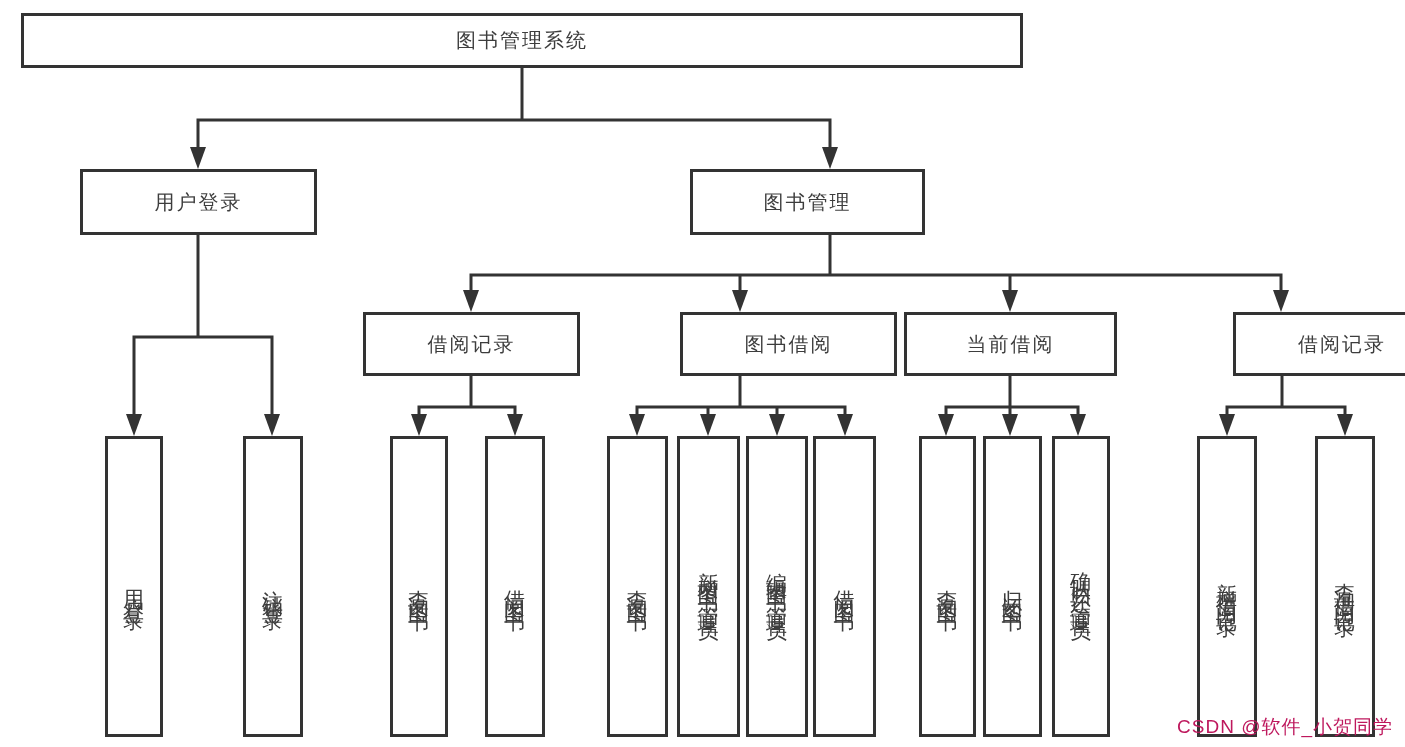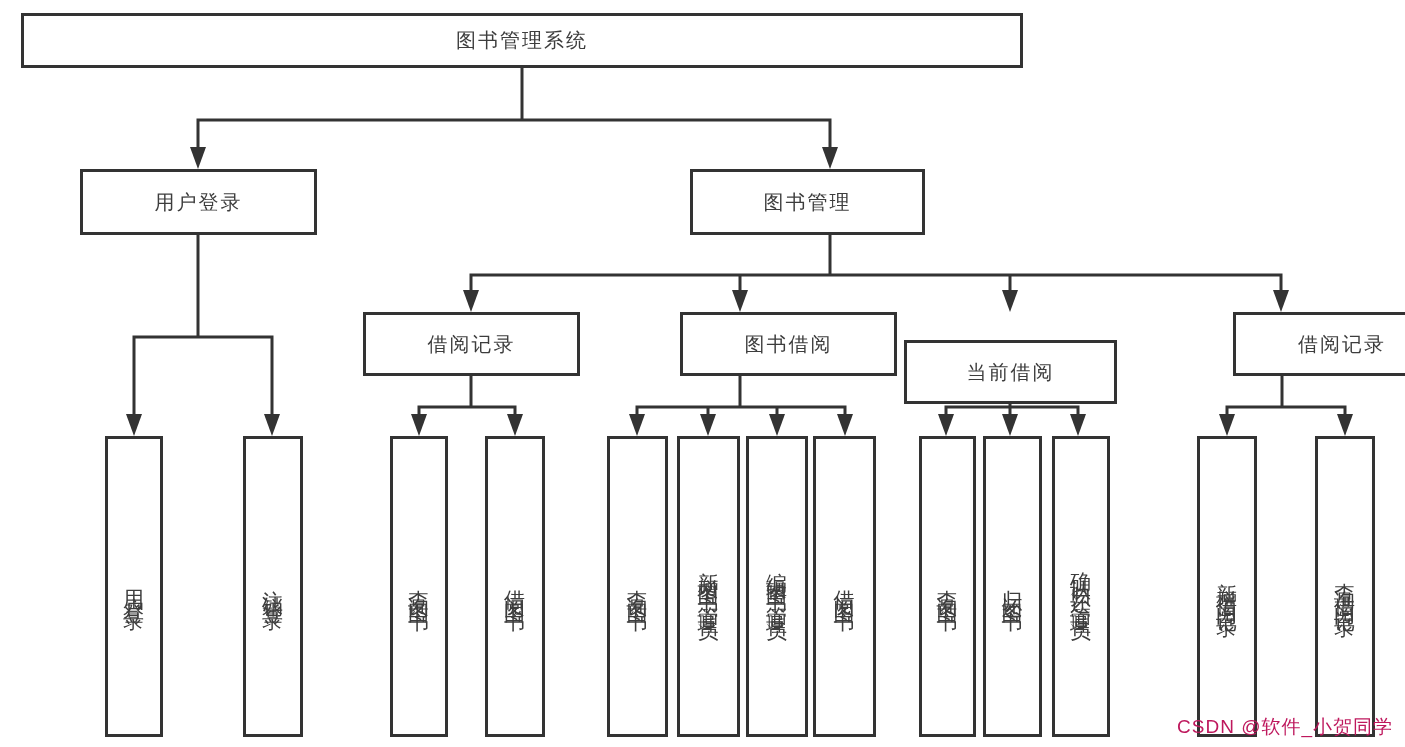--- a/index.html
+++ b/index.html
@@ -124,21 +124,21 @@
     <polygon fill="#333333" stroke="none" points="1337,414 1353,414 1345,436"></polygon>
   </svg>
 
   <div class="node root">图书管理系统</div>
 
   <div class="node l2" style="left:80px; width:237px;">用户登录</div>
   <div class="node l2" style="left:690px; width:235px;">图书管理</div>
 
   <div class="node l3" style="left:363px; width:217px;">借阅记录</div>
   <div class="node l3" style="left:660px; width:217px;margin-left:20px;">图书借阅</div>
-  <div class="node l3" style="left:904px; width:213px;margin-top:28px;">当前借阅</div>
+  <div class="node l3" style="left:904px; width:213px;">当前借阅</div>
   <div class="node l3" style="left:1233px; width:218px;">借阅记录</div>
 
   <div class="leaf" style="left:105px; width:58px;">
     <span class="vtext">用户登录</span>
   </div>
   <div class="leaf" style="left:243px; width:60px;">
     <span class="vtext">注销登录</span>
   </div>
 
   <div class="leaf" style="left:390px; width:58px;">

